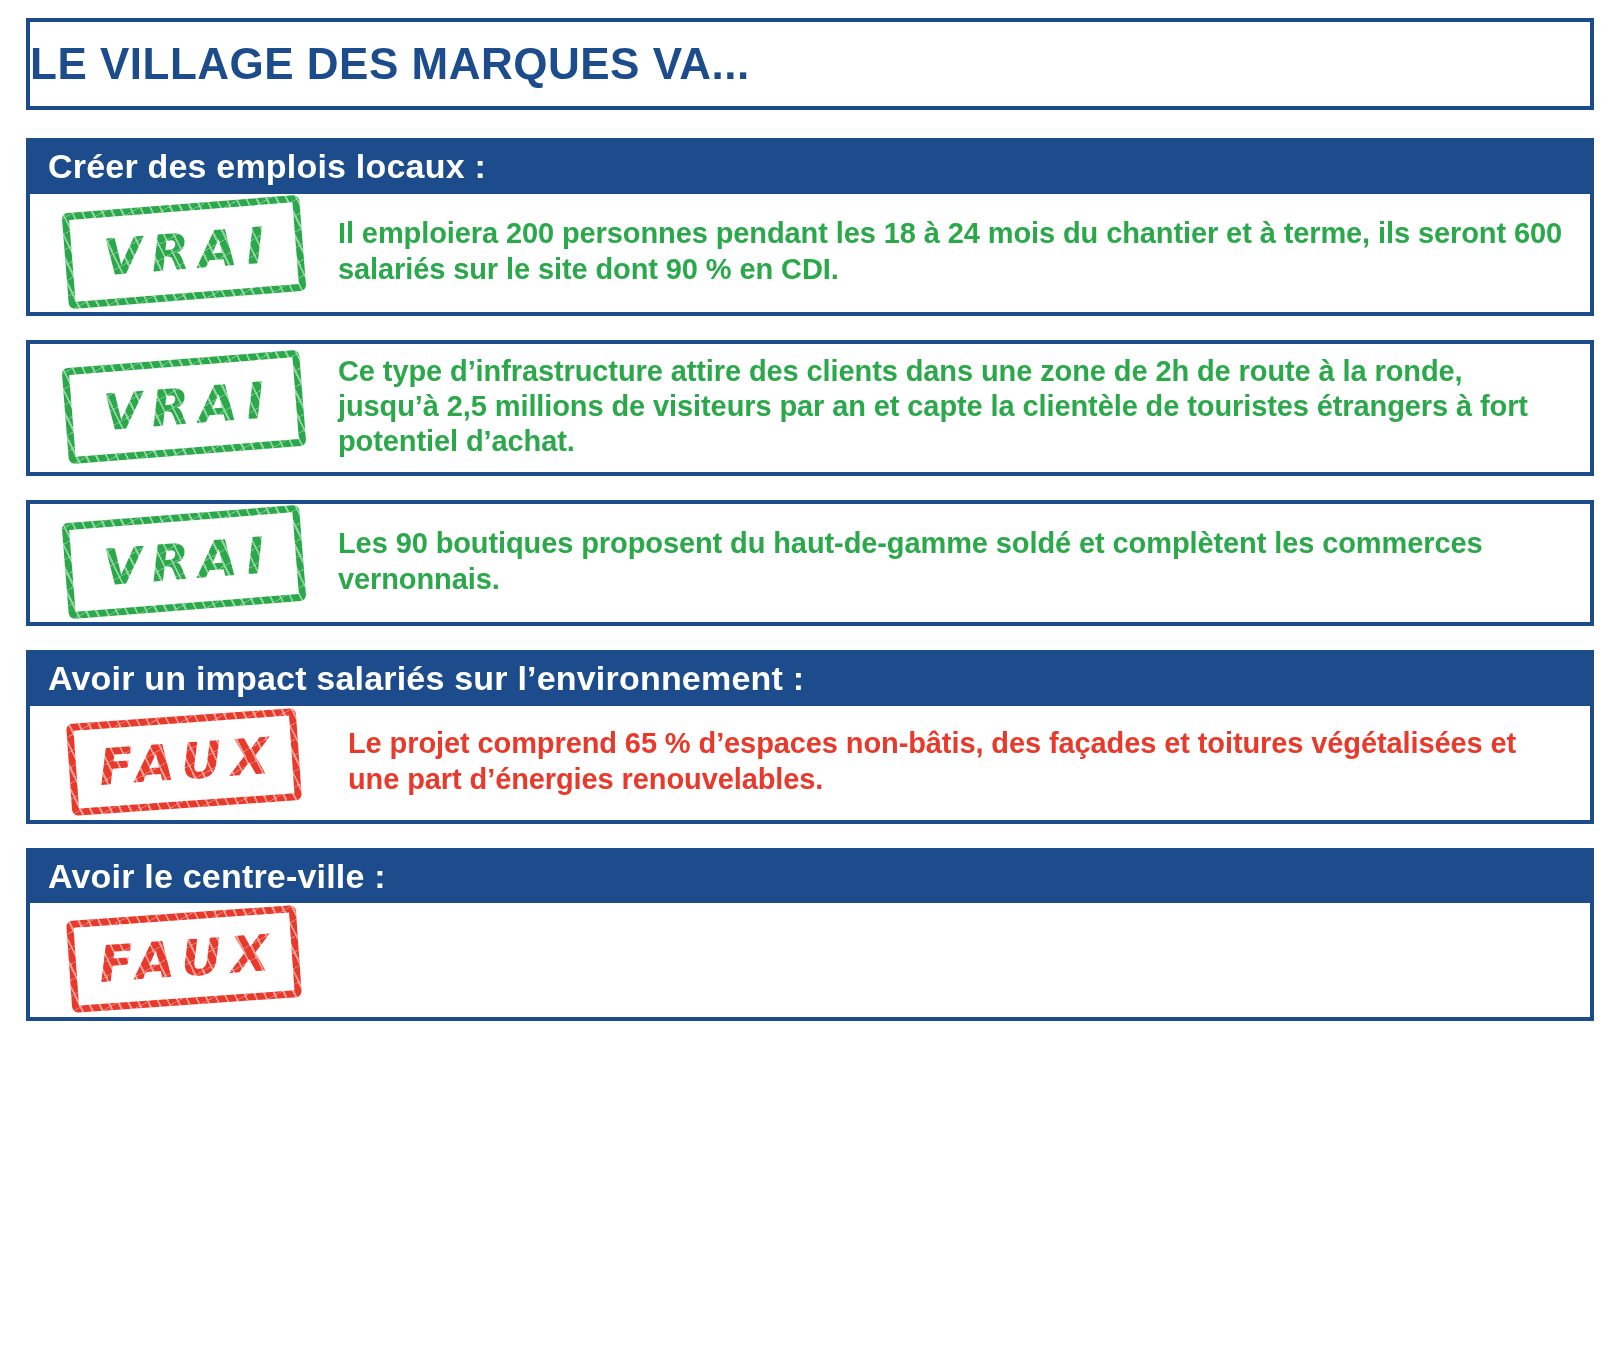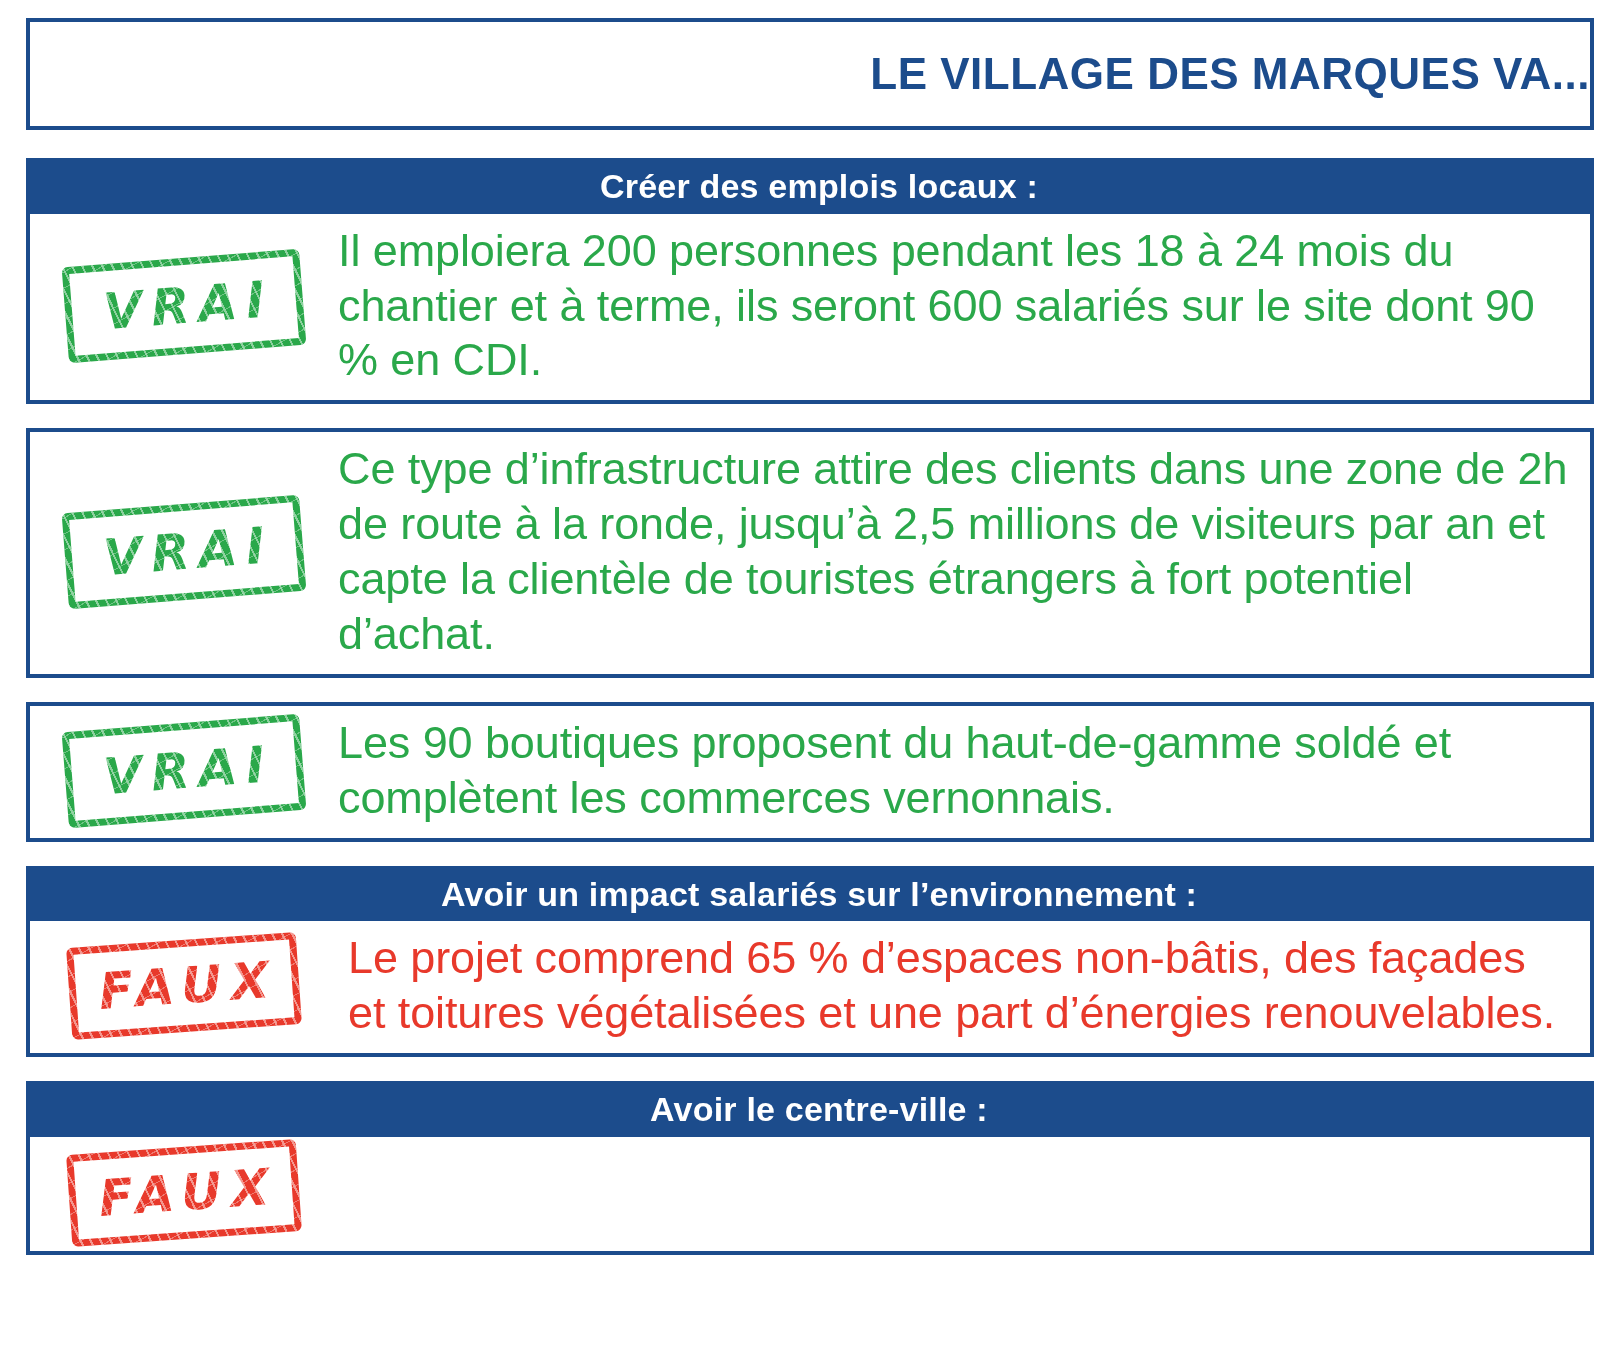--- a/index.html
+++ b/index.html
@@ -18,24 +18,24 @@
     width: 1620px;
     height: 1353px;
     padding: 18px 26px 10px 26px;
     display: flex;
     flex-direction: column;
   }
   
   .title-box {
     box-sizing: border-box;
     border: 4px solid #1c4c8c;
-    height: 112px;
+    height: 92px;
     display: flex;
     align-items: center;
-    justify-content: flex-end;
+    justify-content: flex-start;
     margin-bottom: 28px;
     background: #ffffff;
   }
   .title-text {
     color: #1c4c8c;
     font-size: 44px;
     font-weight: bold;
     letter-spacing: 0.5px;
     text-transform: uppercase;
     font-family: "Liberation Sans", sans-serif;
@@ -51,38 +51,37 @@
     flex-direction: column;
   }
   .block-header {
     background: #1c4c8c;
     color: #ffffff;
     font-size: 34px;
     font-weight: bold;
     padding: 7px 0 9px 18px;
     line-height: 1.05;
     letter-spacing: 0.2px;
-    text-align: center;
   }
   .block-body {
     display: flex;
     align-items: center;
     padding: 10px 20px 12px 14px;
     gap: 14px;
   }
   .stamp-cell {
     flex: 0 0 280px;
     display: flex;
     align-items: center;
     justify-content: center;
   }
   .answer-text {
     flex: 1 1 auto;
-    font-size: 45px;
-    font-weight: normal;
+    font-size: 29px;
+    font-weight: bold;
     line-height: 1.22;
     letter-spacing: -0.1px;
   }
   .answer-text.vrai { color: #2aa84a; }
   .answer-text.faux { color: #e8392b; margin-left: 10px; }
 
   
   .stamp {
     position: relative;
     box-sizing: border-box;

